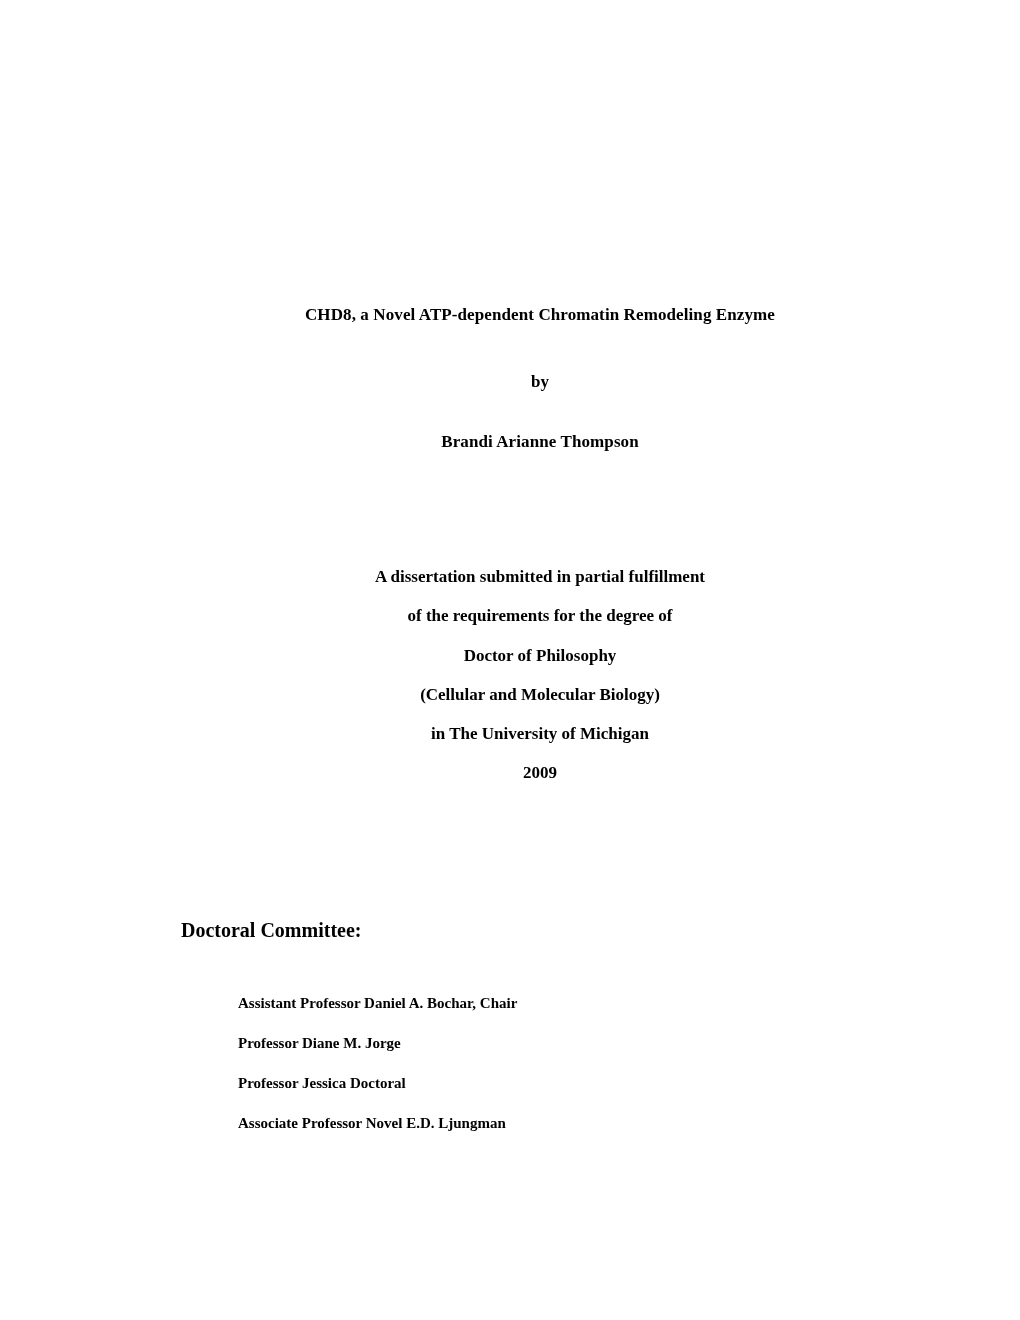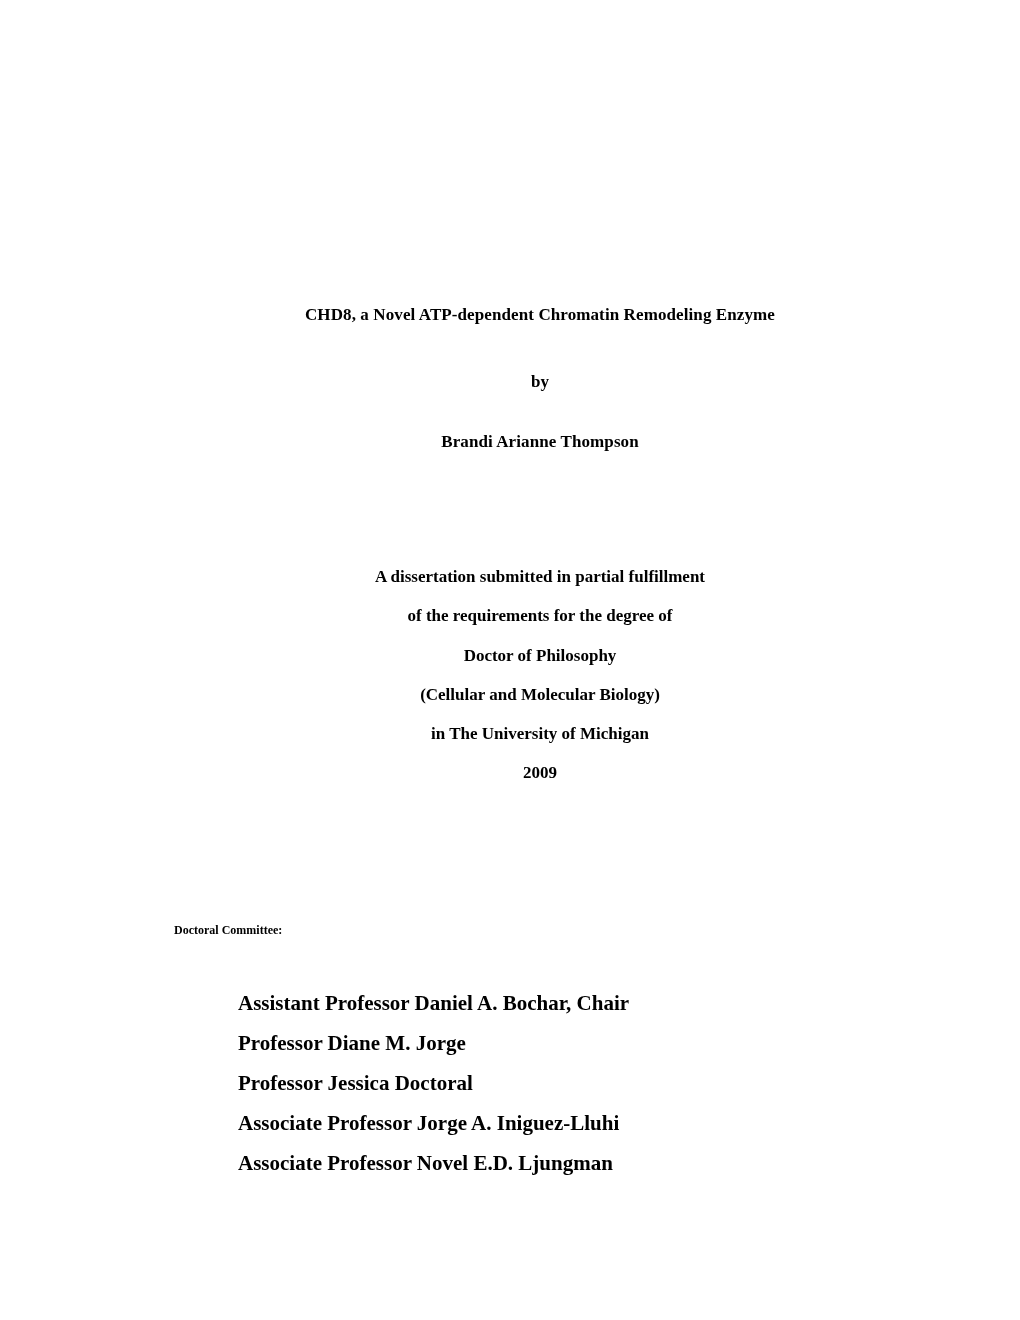--- a/index.html
+++ b/index.html
@@ -51,37 +51,37 @@
   .statement .line {
     font-size: 17px;
     font-weight: bold;
     line-height: 39.3px;
     white-space: nowrap;
   }
 
   
   .committee-heading {
     position: absolute;
-    left: 174px;
+    left: 181px;
     top: 915px;
-    font-size: 12px;
+    font-size: 20px;
     font-weight: bold;
     line-height: 20px;
     white-space: nowrap;
   }
   .committee-list {
     position: absolute;
     left: 238px;
     top: 978px;
     margin: 0;
     padding: 0;
     list-style: none;
   }
   .committee-list li {
-    font-size: 21px;
+    font-size: 15px;
     font-weight: bold;
     line-height: 40px;
     white-space: nowrap;
   }
 </style>
 </head>
 <body>
 
 <div class="page">
 
@@ -105,17 +105,16 @@
     <div class="line">in The University of Michigan</div>
     <div class="line">2009</div>
   </div>
 
   <div class="committee-heading">Doctoral Committee:</div>
 
   <ul class="committee-list">
     <li>Assistant Professor Daniel A. Bochar, Chair</li>
     <li>Professor Diane M. Jorge</li>
     <li>Professor Jessica Doctoral</li>
-    <li>Associate Professor Jorge A. Iniguez-Lluhi</li>
     <li>Associate Professor Novel E.D. Ljungman</li>
   </ul>
 
 </div>
 
 </body></html>

